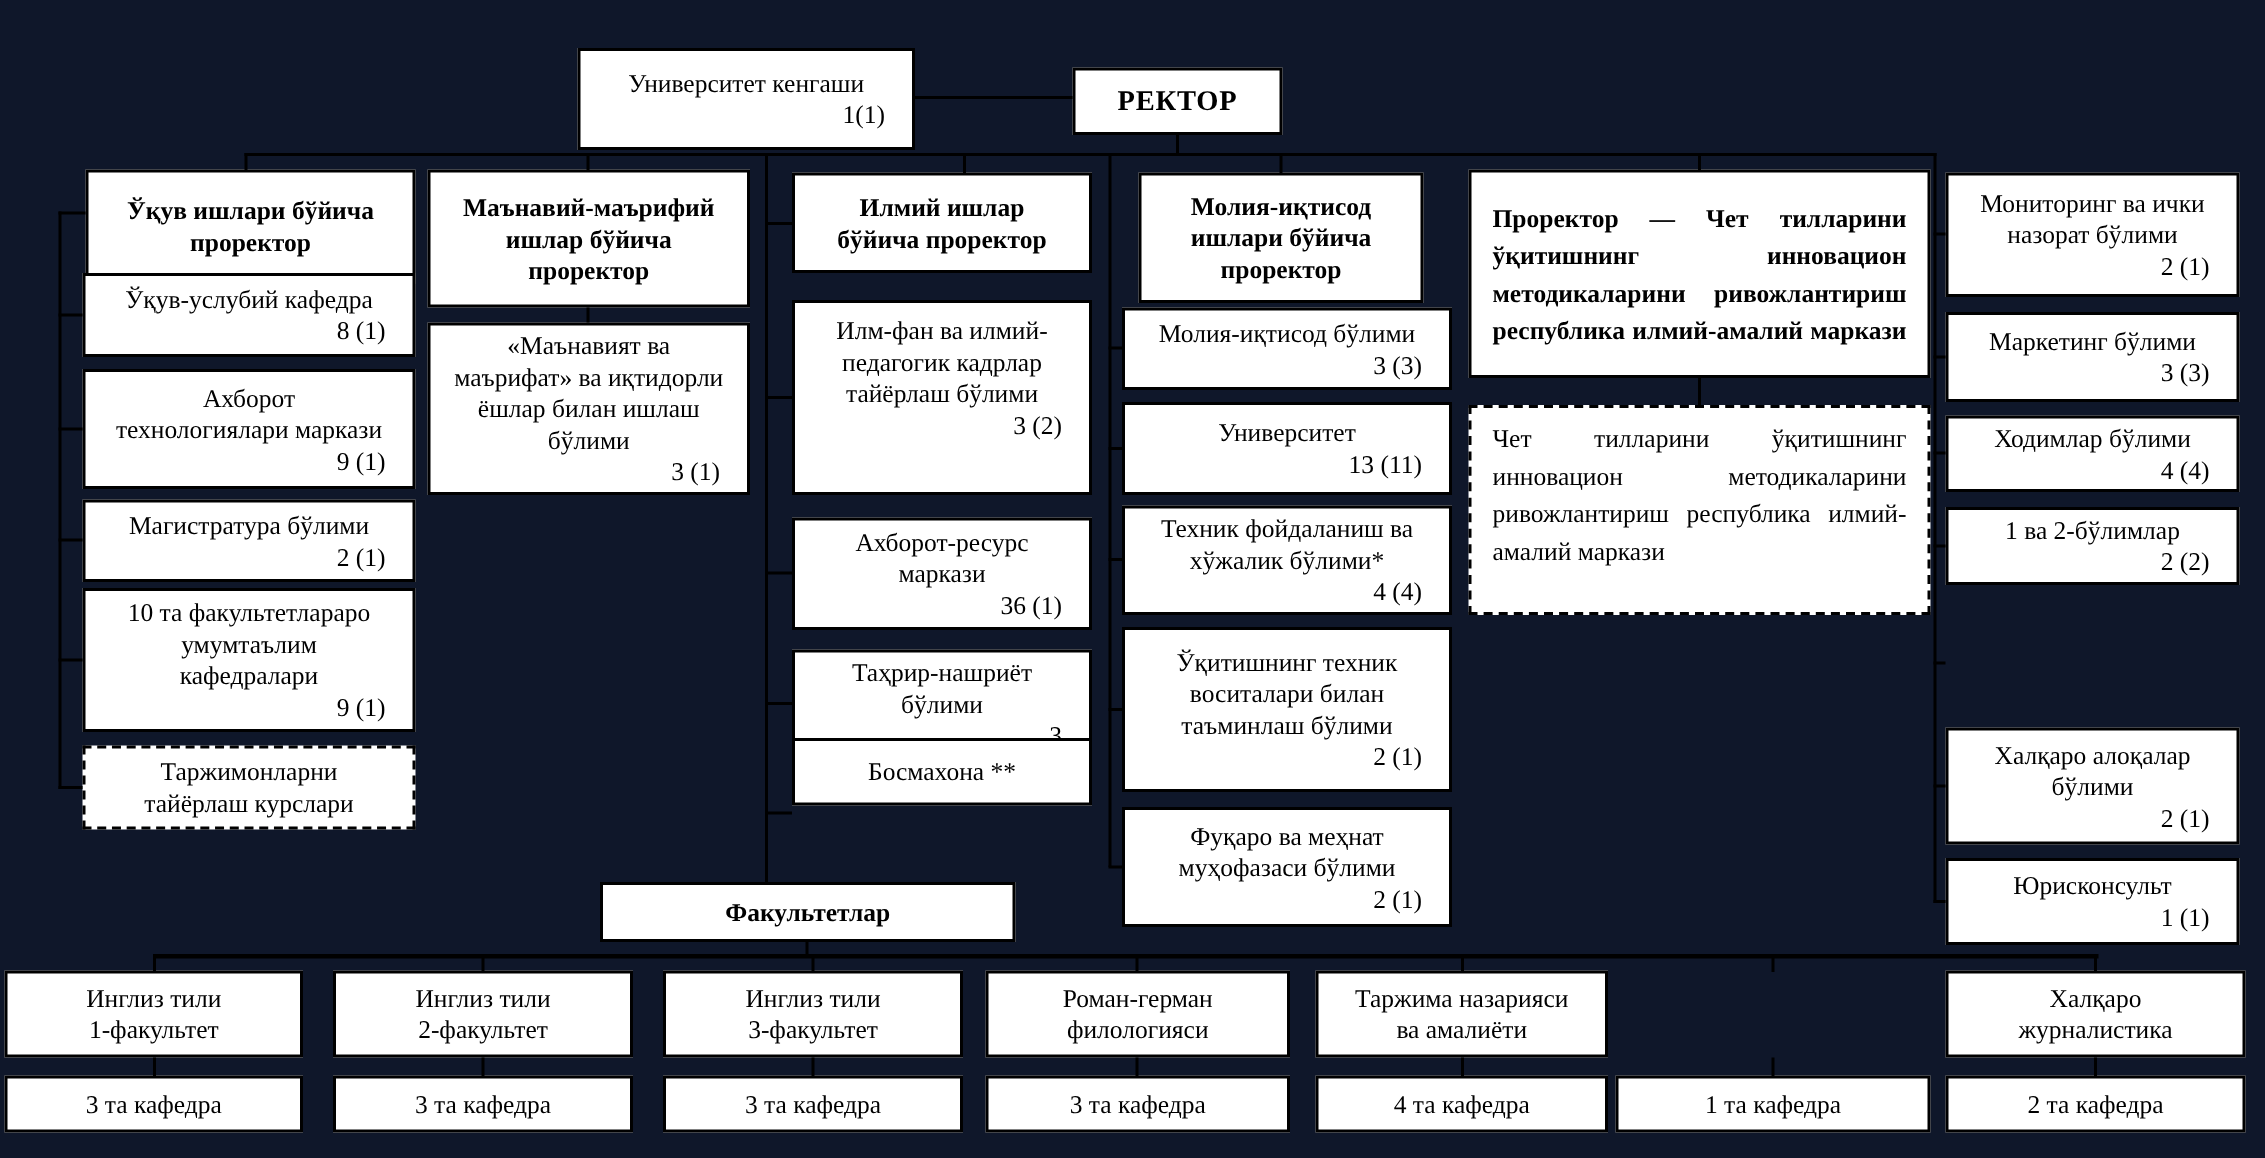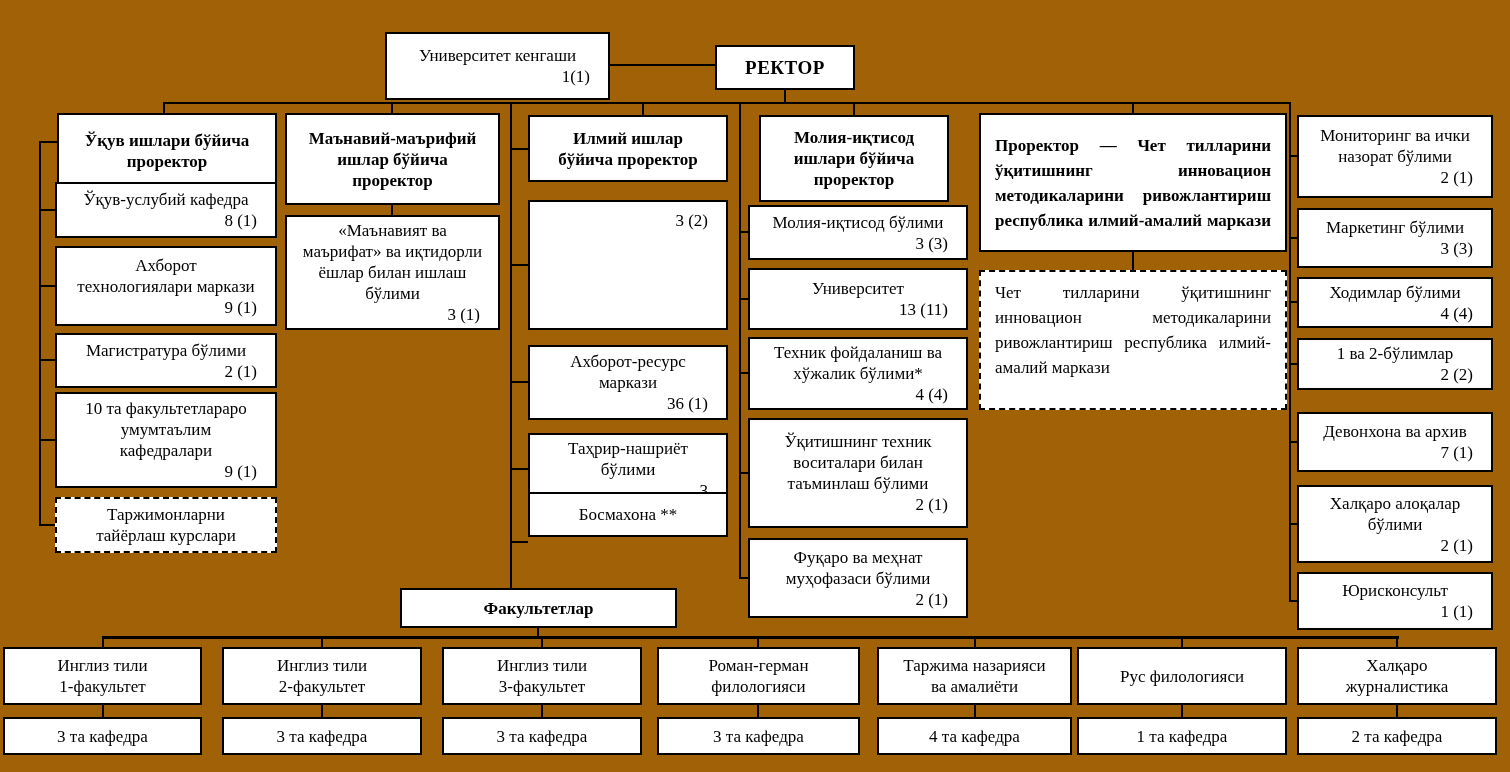--- a/index.html
+++ b/index.html
@@ -1,18 +1,18 @@
 <!DOCTYPE html>
 <html><head>
 <meta charset="utf-8">
 <style>
   *{margin:0;padding:0;box-sizing:border-box}
   html,body{background:#fff}
   body{font-family:"Liberation Serif","DejaVu Serif",serif;color:#000}
-  #org-canvas{position:relative;width:1510px;height:772px;background:#a16207;overflow:hidden}
+  #org-canvas{position:relative;width:1510px;height:772px;background:#0f172a;overflow:hidden}
   .unit{position:absolute;border:2px solid #000;background:#fff;display:flex;flex-direction:column;
         justify-content:center;padding:2px 6px;font-size:17px;line-height:21px;text-align:center}
   .unit .nm{white-space:pre-line}
   .unit .cnt{text-align:right;padding-right:12px}
   .head{font-weight:bold}
   .dashed{border-style:dashed}
   .tall{justify-content:flex-start;padding-top:8px}
   .just{padding:8px 14px;line-height:25px}
   .just .nm{white-space:normal;text-align:justify}
   .justlast .nm{text-align-last:justify}
@@ -71,20 +71,23 @@
 ёшлар билан ишлаш
 бўлими</div>
     <div class="cnt">3 (1)</div>
   </div>
 
   <div class="unit head" style="left:528px;top:115px;width:200px;height:67px">
     <div class="nm">Илмий ишлар
 бўйича проректор</div>
   </div>
   <div class="unit tall" style="left:528px;top:200px;width:200px;height:130px">
+    <div class="nm">Илм-фан ва илмий-
+педагогик кадрлар
+тайёрлаш бўлими</div>
     <div class="cnt">3 (2)</div>
   </div>
   <div class="unit" style="left:528px;top:345px;width:200px;height:75px">
     <div class="nm">Ахборот-ресурс
 маркази</div>
     <div class="cnt">36 (1)</div>
   </div>
   <div class="unit" style="left:528px;top:433px;width:200px;height:72px">
     <div class="nm">Таҳрир-нашриёт
 бўлими</div>
@@ -141,24 +144,20 @@
     <div class="cnt">3 (3)</div>
   </div>
   <div class="unit" style="left:1297px;top:277px;width:196px;height:51px">
     <div class="nm">Ходимлар бўлими</div>
     <div class="cnt">4 (4)</div>
   </div>
   <div class="unit" style="left:1297px;top:338px;width:196px;height:52px">
     <div class="nm">1 ва 2-бўлимлар</div>
     <div class="cnt">2 (2)</div>
   </div>
-  <div class="unit" style="left:1297px;top:412px;width:196px;height:60px">
-    <div class="nm">Девонхона ва архив</div>
-    <div class="cnt">7 (1)</div>
-  </div>
   <div class="unit" style="left:1297px;top:485px;width:196px;height:78px">
     <div class="nm">Халқаро алоқалар
 бўлими</div>
     <div class="cnt">2 (1)</div>
   </div>
   <div class="unit" style="left:1297px;top:572px;width:196px;height:58px">
     <div class="nm">Юрисконсульт</div>
     <div class="cnt">1 (1)</div>
   </div>
 
@@ -178,23 +177,20 @@
     <div class="nm">Инглиз тили
 3-факультет</div>
   </div>
   <div class="unit" style="left:657px;top:647px;width:203px;height:58px">
     <div class="nm">Роман-герман
 филологияси</div>
   </div>
   <div class="unit" style="left:877px;top:647px;width:195px;height:58px">
     <div class="nm">Таржима назарияси
 ва амалиёти</div>
-  </div>
-  <div class="unit" style="left:1077px;top:647px;width:210px;height:58px">
-    <div class="nm">Рус филологияси</div>
   </div>
   <div class="unit" style="left:1297px;top:647px;width:200px;height:58px">
     <div class="nm">Халқаро
 журналистика</div>
   </div>
 
   <div class="unit" style="left:3px;top:717px;width:199px;height:38px">
     <div class="nm">3 та кафедра</div>
   </div>
   <div class="unit" style="left:222px;top:717px;width:200px;height:38px">

